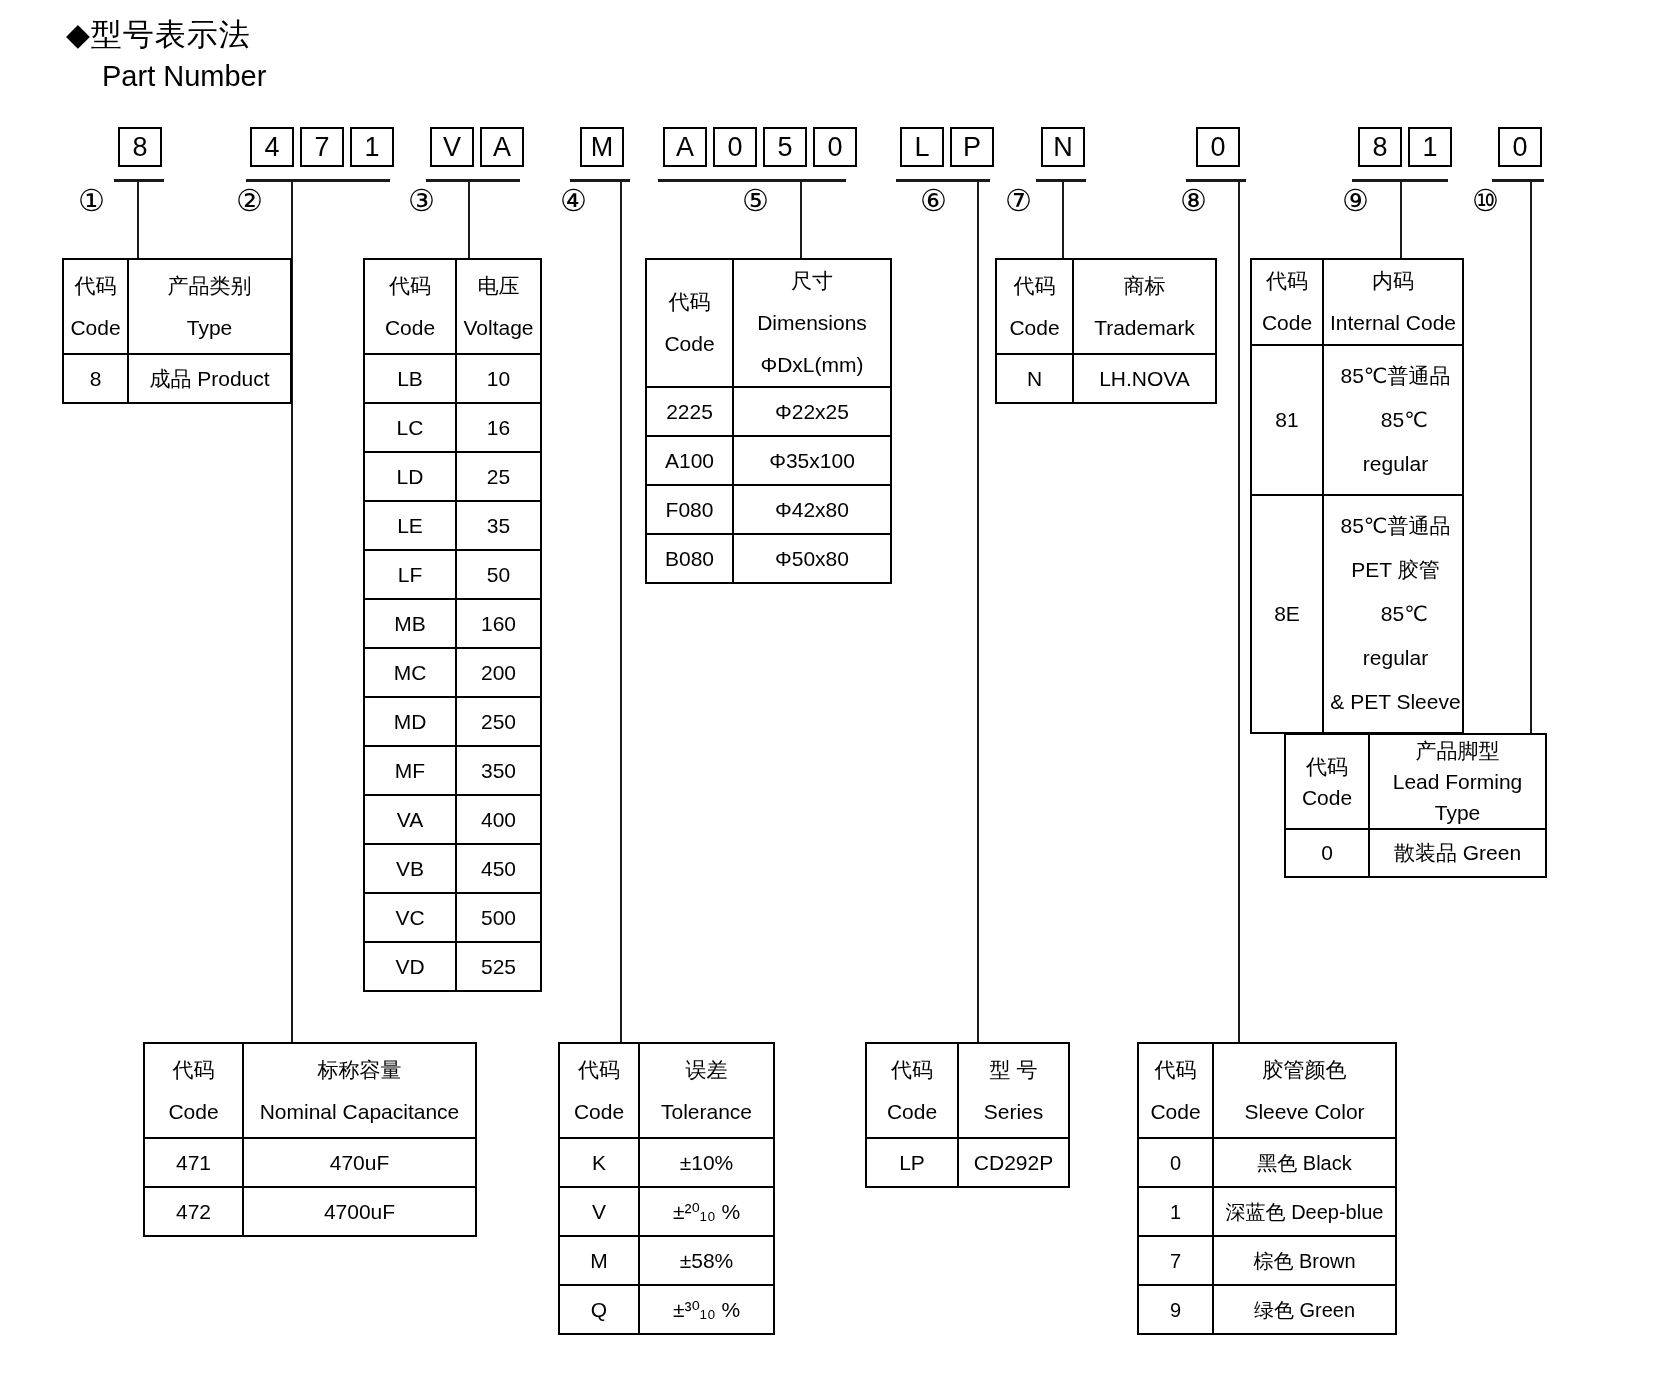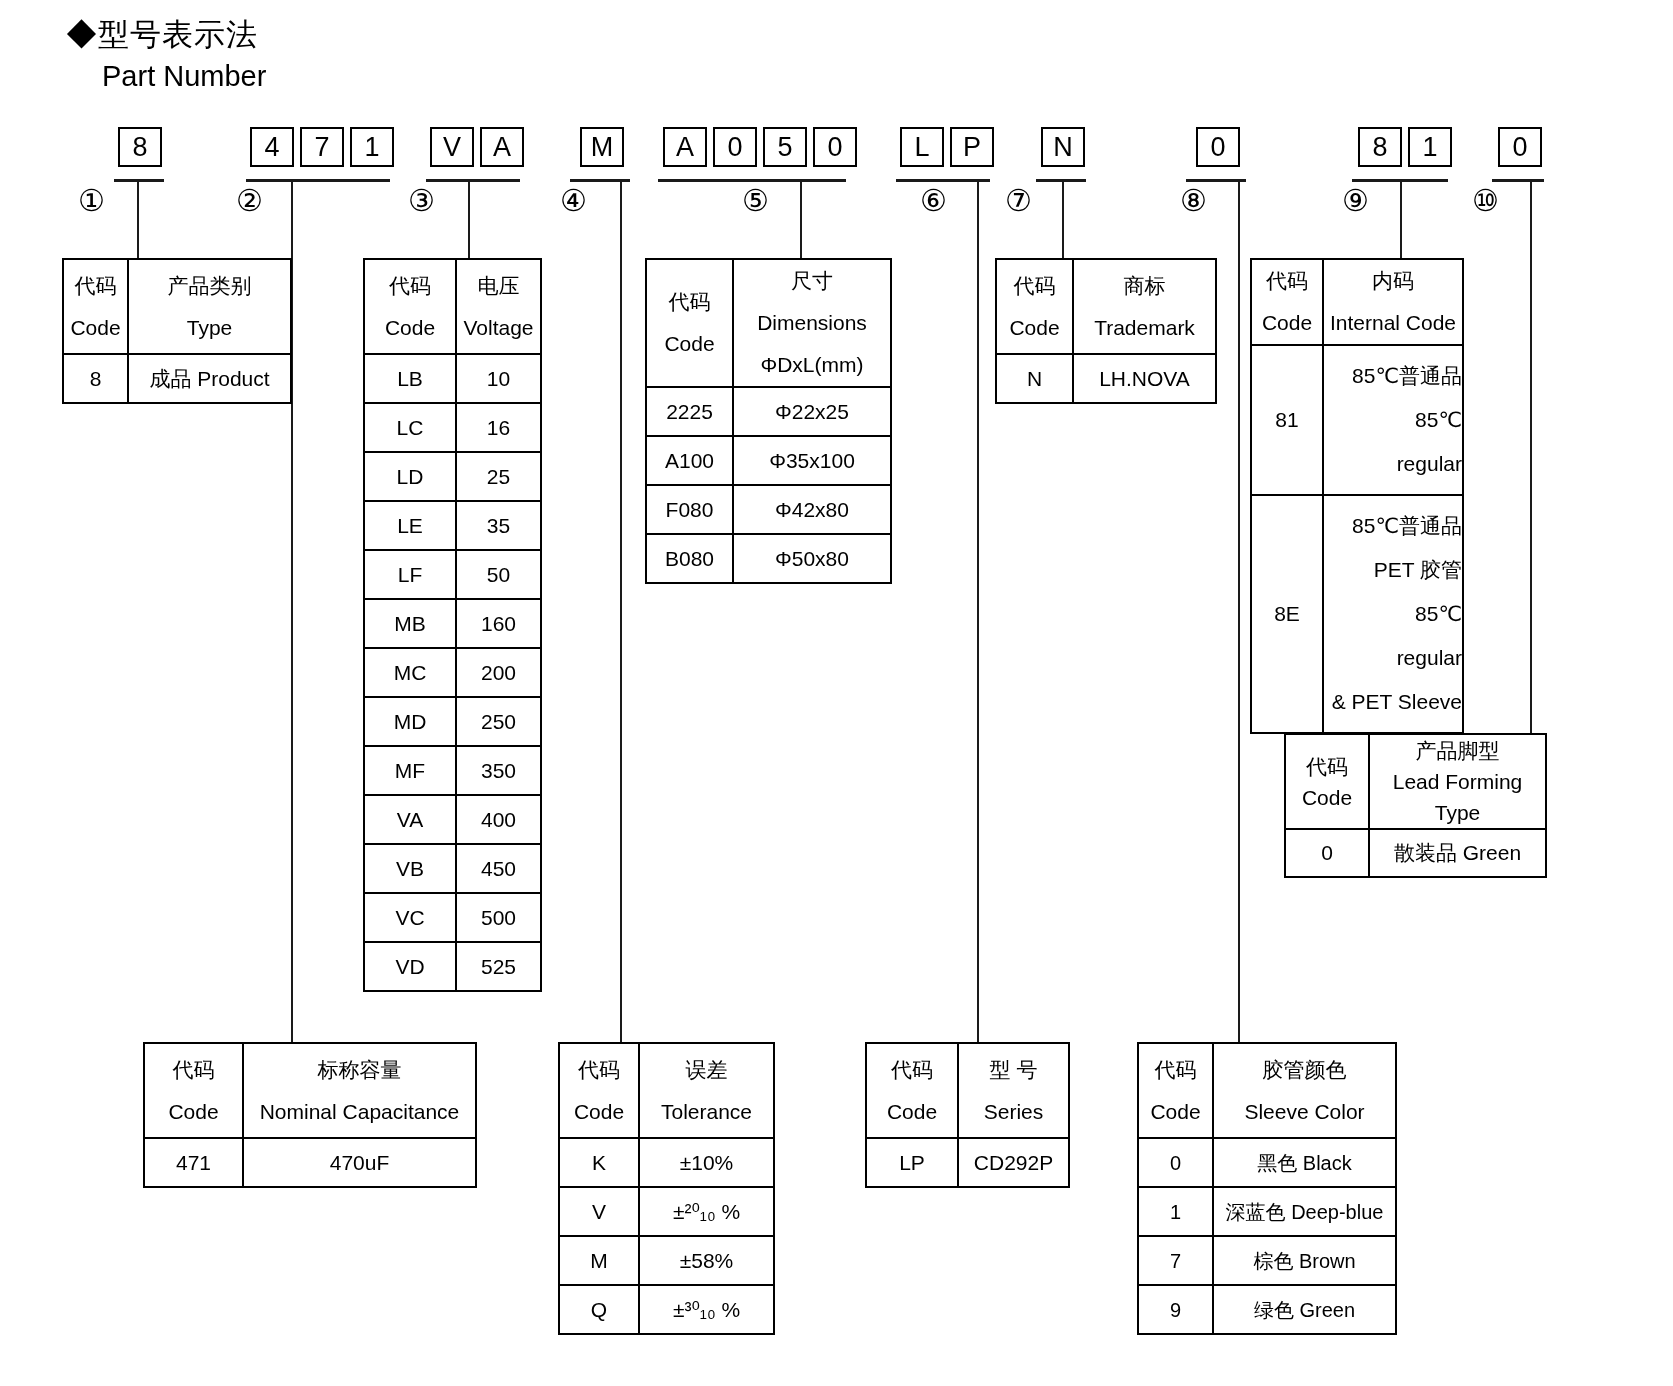--- a/index.html
+++ b/index.html
@@ -1,41 +1,41 @@
 <!DOCTYPE html>
 <html><head>
 <meta charset="utf-8">
 <style>
   html,body{margin:0;padding:0;background:#fff;}
   .canvas{
     position:relative;width:1673px;height:1386px;background:#fff;color:#000;
     font-family:"Liberation Sans","DejaVu Sans",sans-serif;overflow:hidden;
   }
-  .title-zh{position:absolute;left:66px;top:14px;font-size:31px;letter-spacing:1px;font-family:Liberation Serif, serif;}
+  .title-zh{position:absolute;left:66px;top:14px;font-size:31px;letter-spacing:1px;}
   .title-en{position:absolute;left:102px;top:60px;font-size:29px;}
   .char-group{position:absolute;top:127px;display:flex;gap:6px;}
   .char-box{
     width:40px;height:36px;border:2px solid #000;display:flex;
     align-items:center;justify-content:center;font-size:27px;background:#fff;
   }
   .underline{position:absolute;top:179px;height:0;border-top:3px solid #1a1a1a;}
   .vline{position:absolute;width:2px;background:#1a1a1a;}
   .circ{position:absolute;top:186px;font-size:30px;line-height:30px;}
   table.tbl{
     position:absolute;border-collapse:collapse;table-layout:fixed;background:#fff;
   }
   .tbl th,.tbl td{
     border:2px solid #000;text-align:center;vertical-align:middle;
     font-weight:normal;font-size:21px;padding:0;white-space:pre-line;line-height:42px;
   }
   .tbl thead th{height:93px;}
   .tbl tbody td{height:47px;}
   .t-internal thead th{height:83px;}
   .t-internal tbody td{height:auto;line-height:44px;padding:8px 0;}
-  .t-internal tbody td:nth-child(2){text-align:right;padding-left:5px;}
+  .t-internal tbody td:nth-child(2){text-align:center;padding-left:5px;}
   .t-leadform thead th{line-height:31px;}
   .t-leadform tbody td{height:46px;}
   .t-sleeve tbody td{font-size:20px;}
   .t-capacitance tbody td{font-size:21px;}
 </style>
 </head>
 <body>
 
 <div class="canvas">
 
@@ -320,20 +320,24 @@
 Code</th>
       <th>标称容量
 Nominal Capacitance</th>
     </tr>
       </thead>
     <tbody>
         <tr>
           <td>471</td>
           <td>470uF</td>
         </tr>
+        <tr>
+          <td>472</td>
+          <td>4700uF</td>
+        </tr>
       </tbody>
   </table>
 
   <table class="tbl" style="left:558px;top:1042px">
     <colgroup>
         <col style="width:80px">
         <col style="width:135px">
       </colgroup>
     <thead>
         <tr>

